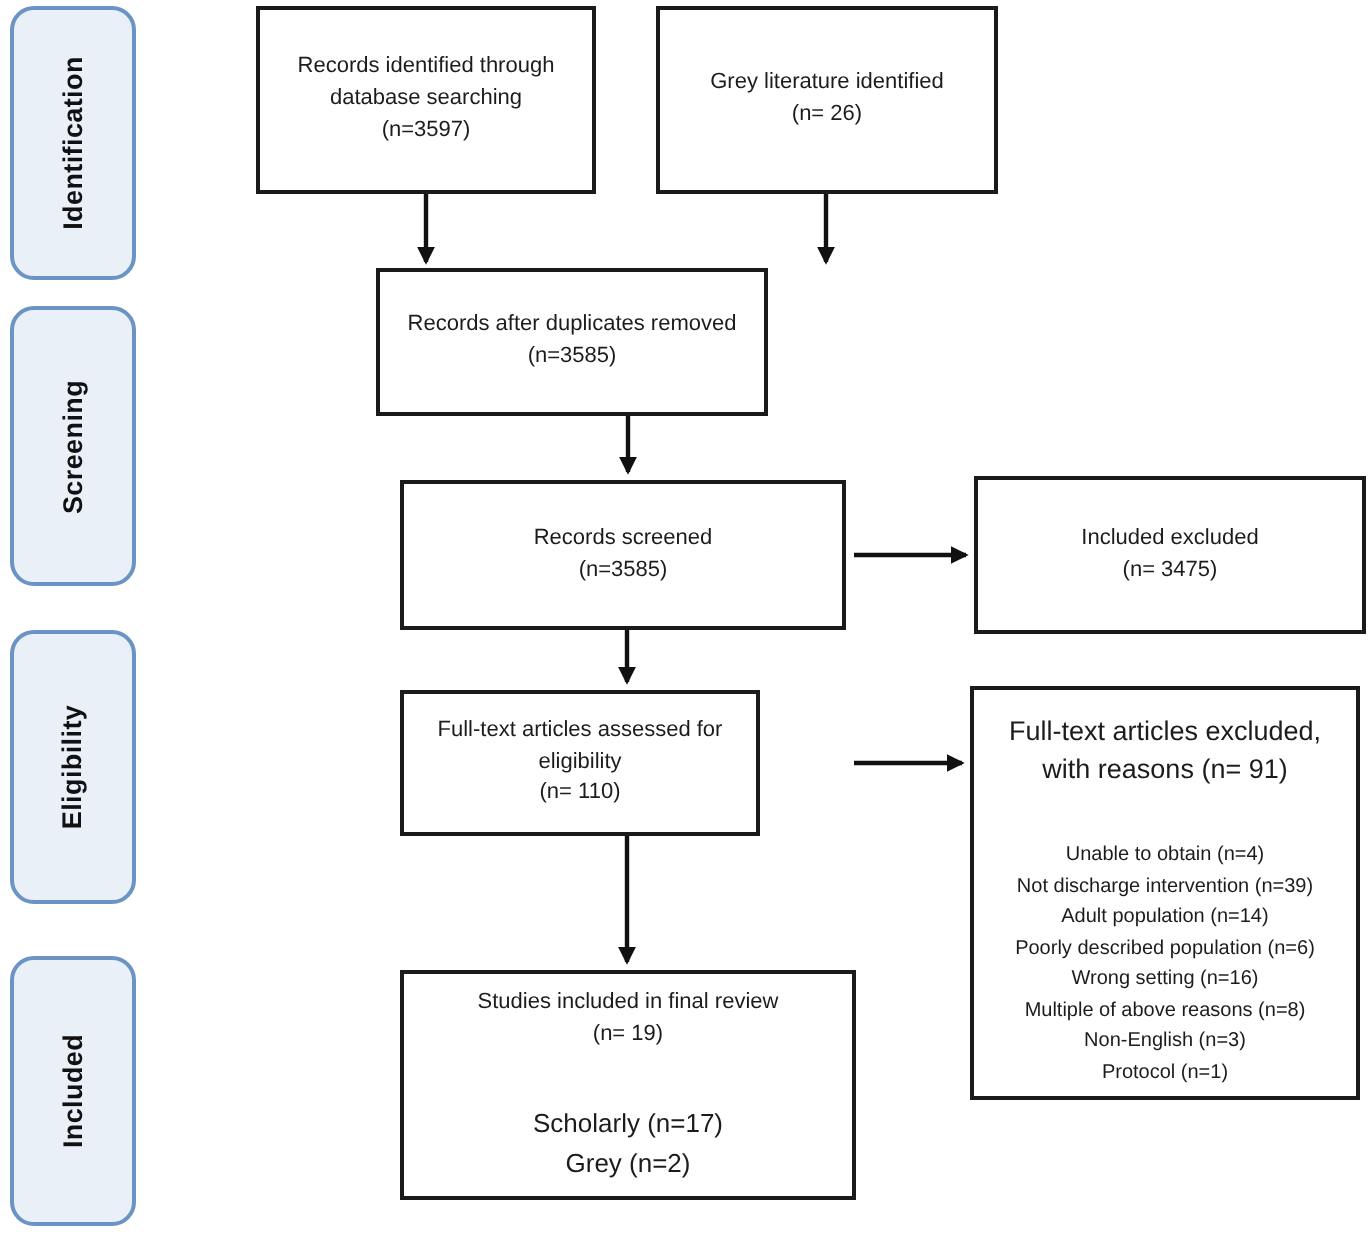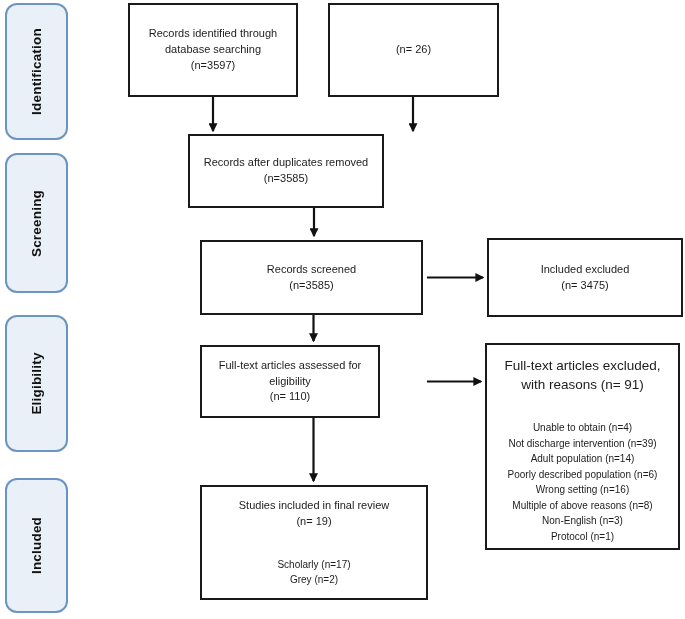--- a/index.html
+++ b/index.html
@@ -61,21 +61,21 @@
     font-size: 13.5px;
     line-height: 1.4;
     white-space: pre-line;
   }
   .reasons {
     font-size: 10px;
     line-height: 1.55;
   }
   .subcounts {
     margin-top: 27px;
-    font-size: 10px;
+    font-size: 13px;
     line-height: 1.5;
   }
 </style>
 </head>
 <body>
 
 <div class="canvas">
 
   <svg class="arrows" viewBox="0 0 685 619" xmlns="http://www.w3.org/2000/svg">
     <defs>
@@ -107,20 +107,21 @@
     <span class="stage-label">Included</span>
   </div>
 
   <div class="box" style="left:128px;top:3px;width:170px;height:94px">
     <div class="box-text">Records identified through
 database searching</div>
     <div class="box-count">(n=3597)</div>
   </div>
 
   <div class="box" style="left:328px;top:3px;width:171px;height:94px">
+    <div class="box-text">Grey literature identified</div>
     <div class="box-count">(n= 26)</div>
   </div>
 
   <div class="box" style="left:188px;top:134px;width:196px;height:74px">
     <div class="box-text">Records after duplicates removed</div>
     <div class="box-count">(n=3585)</div>
   </div>
 
   <div class="box" style="left:200px;top:240px;width:223px;height:75px">
     <div class="box-text">Records screened</div>

